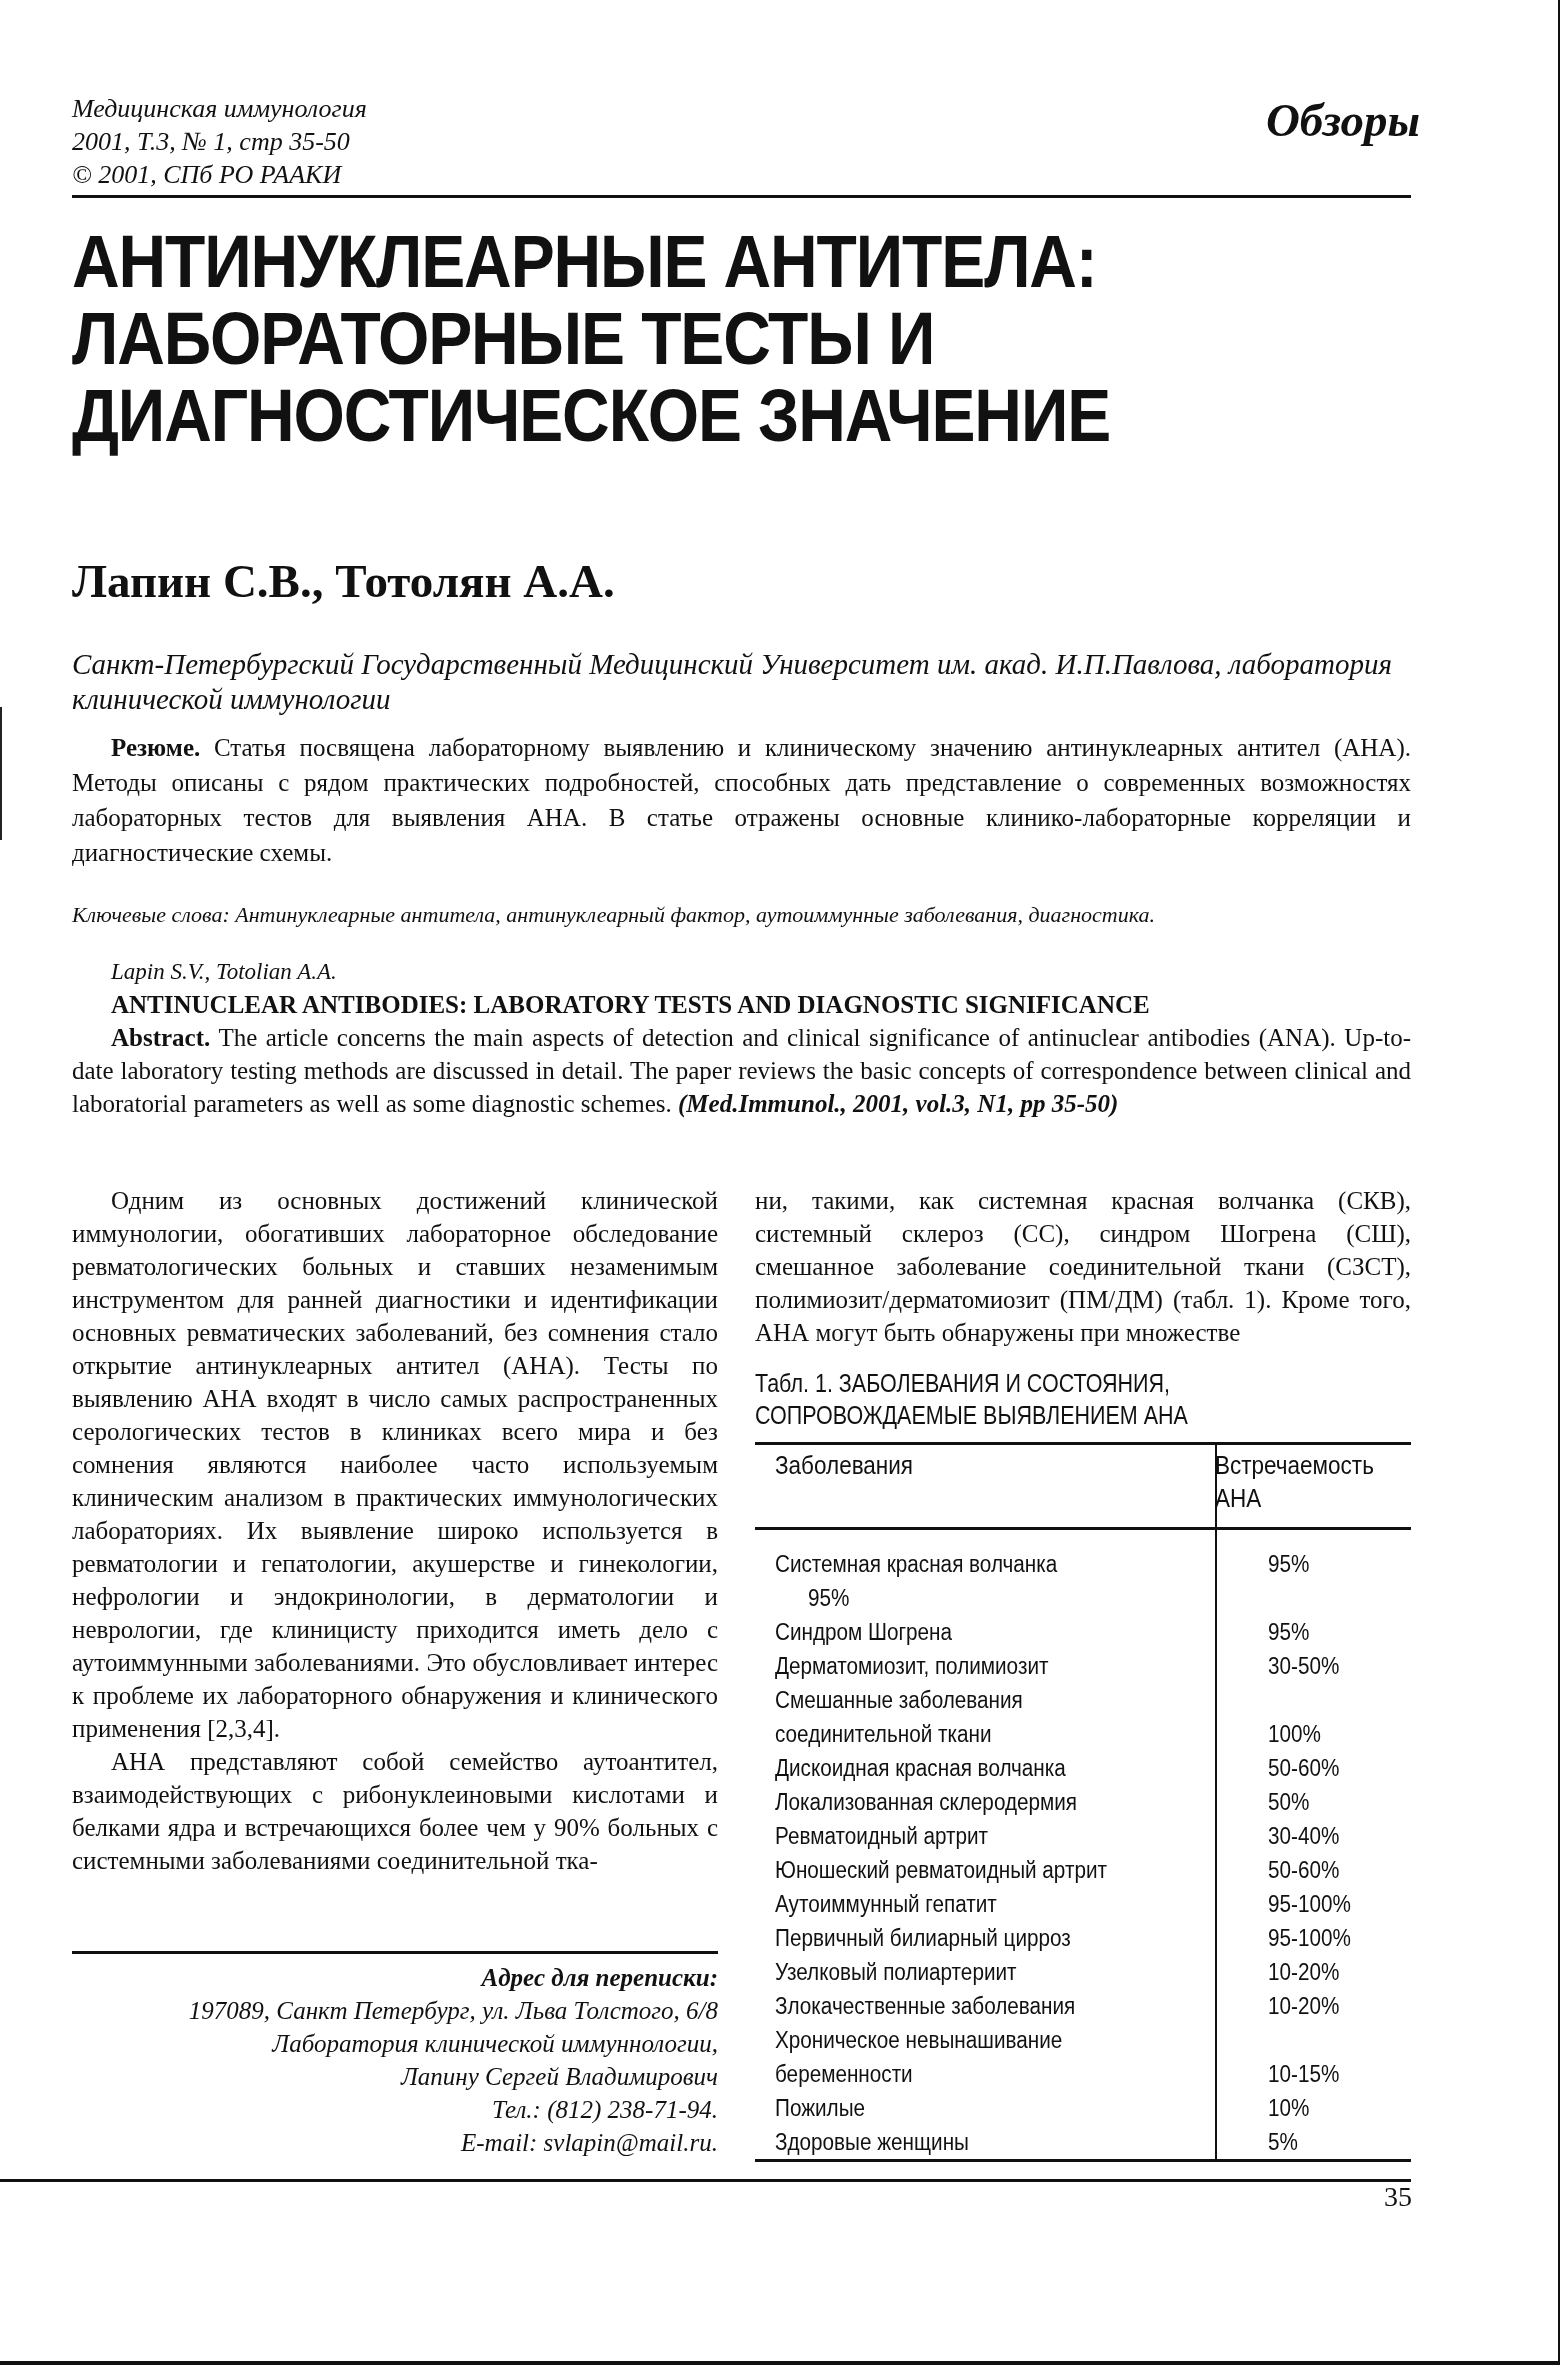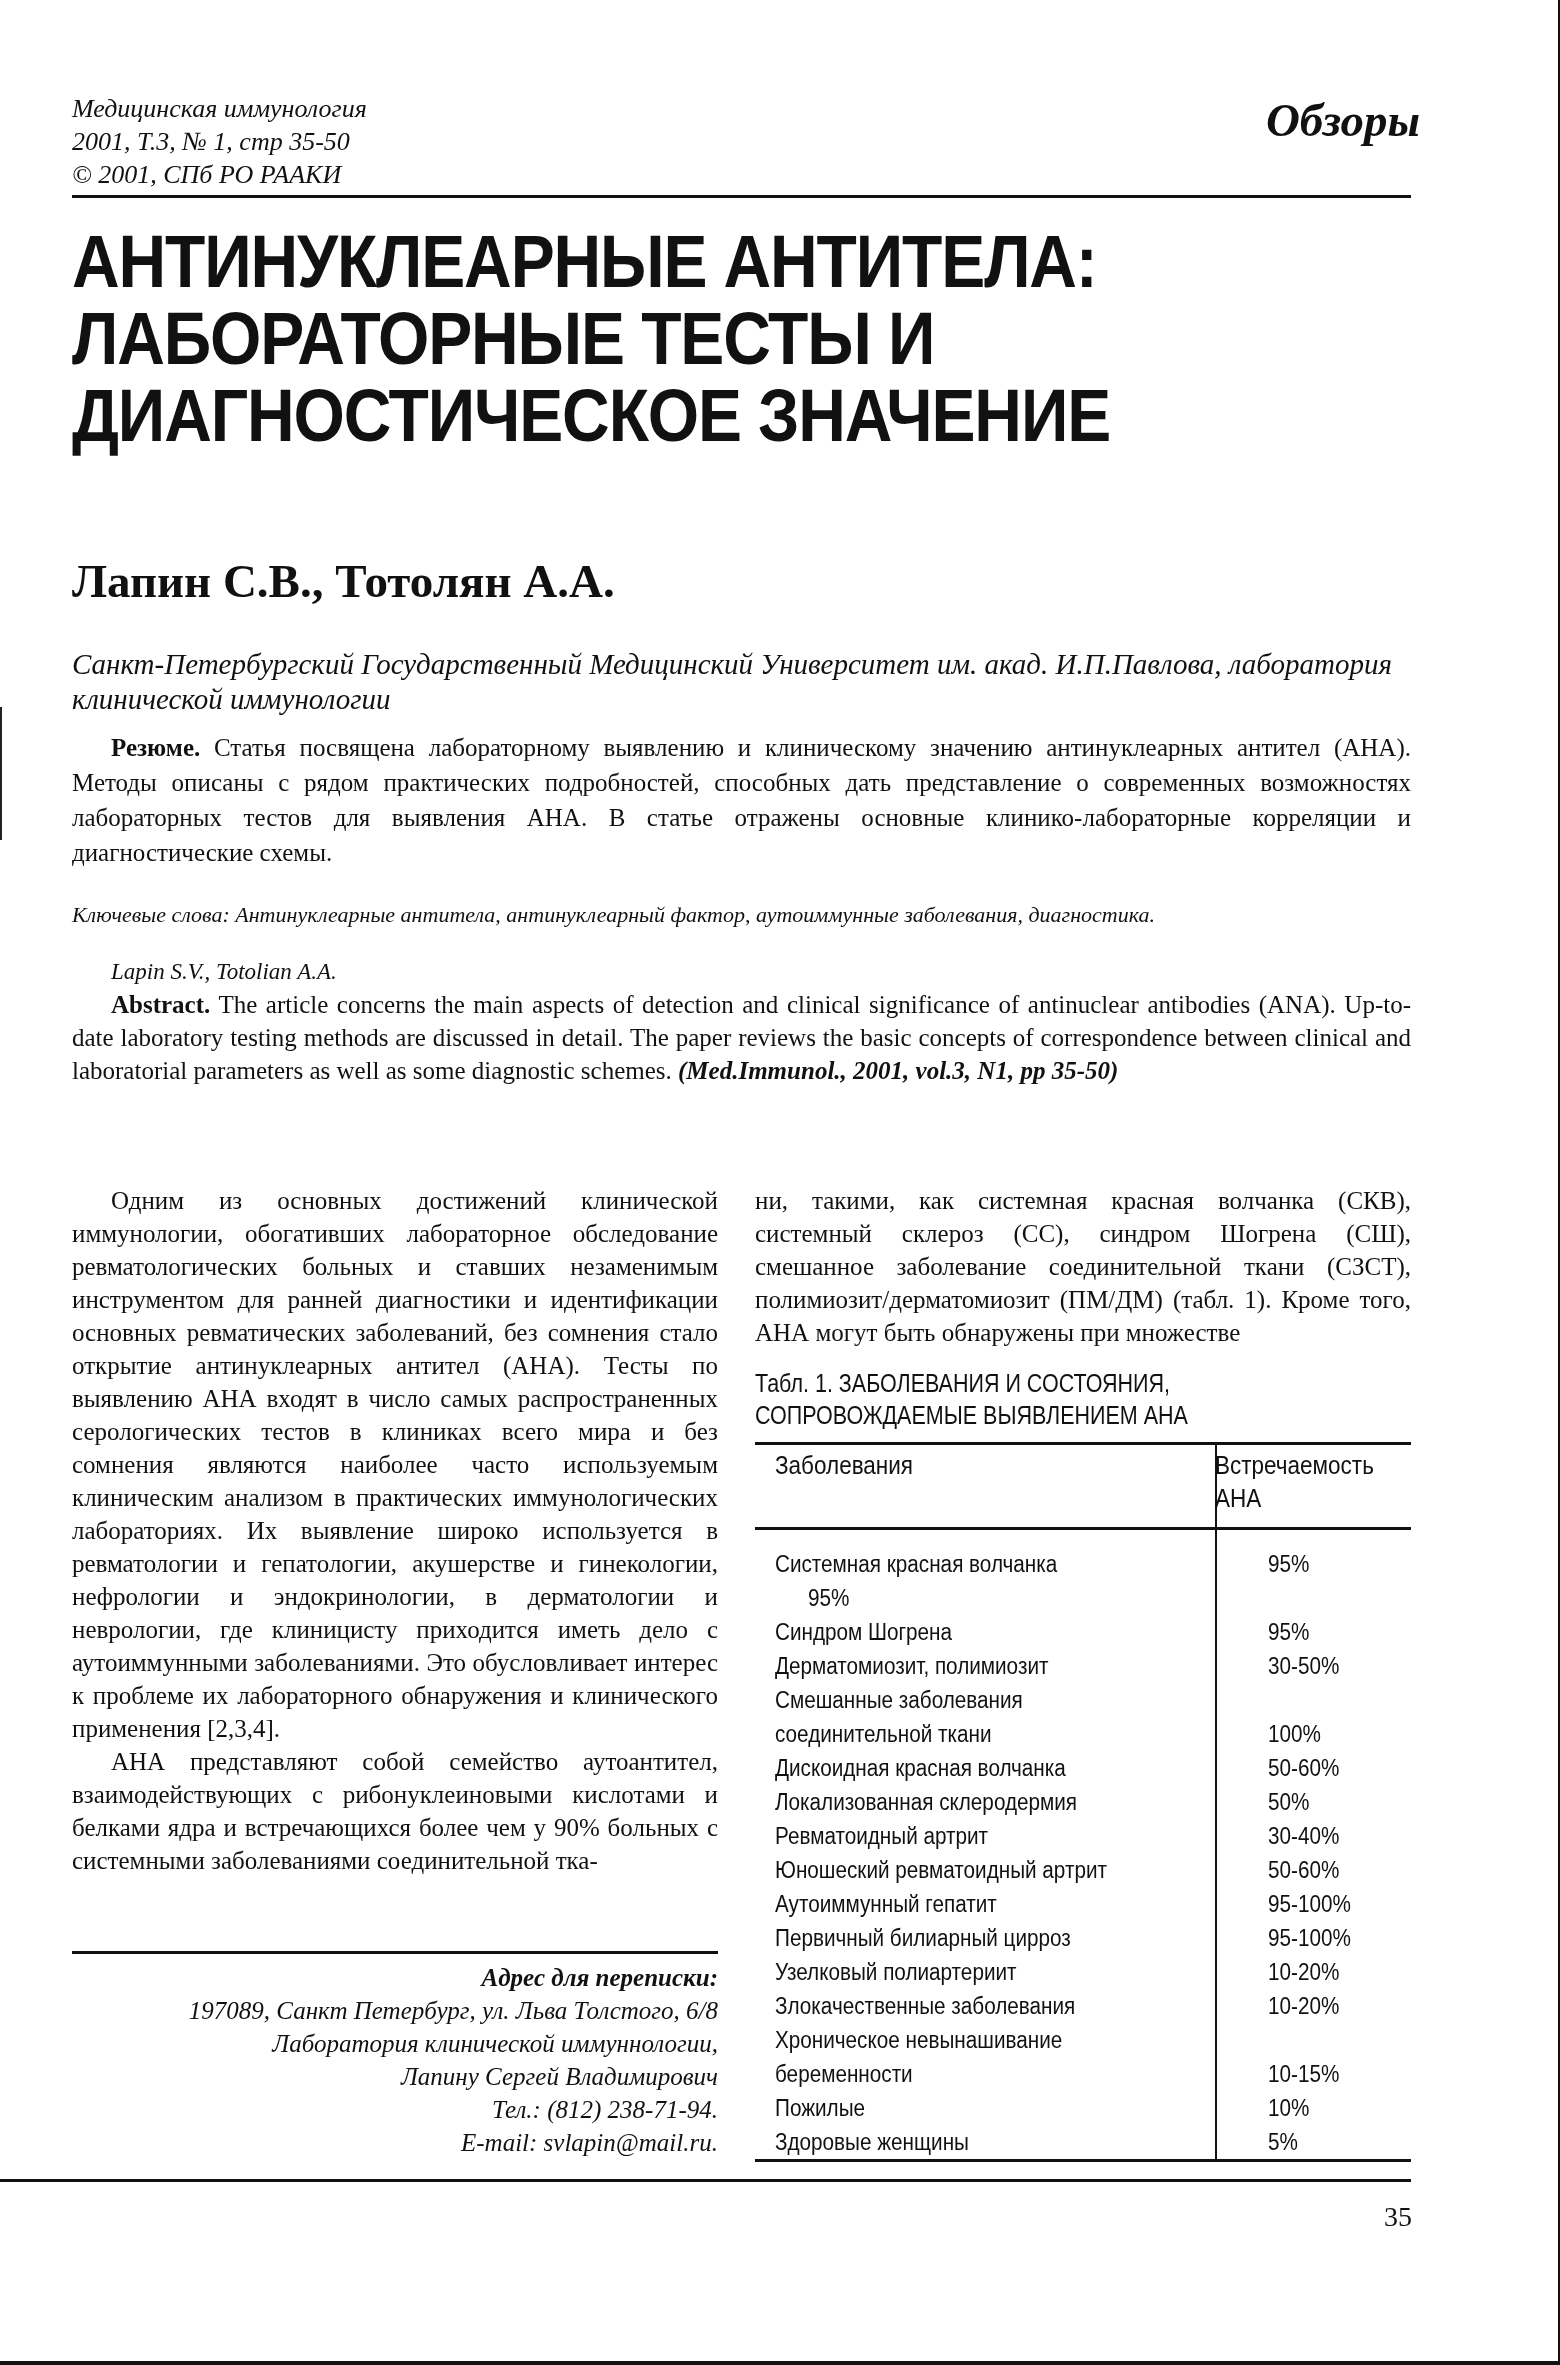--- a/index.html
+++ b/index.html
@@ -41,21 +41,21 @@
   .t-head .h1 { position: absolute; left: 20px; top: 6.7px; }
   .t-head .h2 { position: absolute; left: 460px; width: 196px; top: 6.7px; }
   .t-body { position: absolute; left: 0; top: 105px; width: 656px; font-family: "Liberation Sans", "DejaVu Sans", sans-serif; font-size: 23px; line-height: 34px; }
   .t-row { display: flex; width: 656px; }
   .t-row .c1 { width: 440px; padding-left: 20px; }
   .t-row .c2 { width: 196px; padding-left: 53px; box-sizing: border-box; display: flex; align-items: flex-end; }
   .t-row .c1, .t-row .c2 { transform-origin: left top; }
   .narrow { transform: scaleX(0.9); transform-origin: left center; display: inline-block; white-space: nowrap; }
 
   .rule-footer { left: 0; top: 2179px; width: 1411px; height: 2.7px; }
-  .page-number { position: absolute; right: 149px; top: 2181px; font-size: 28px; margin-top: 20px; }
+  .page-number { position: absolute; right: 149px; top: 2181px; font-size: 28px; }
 </style>
 </head>
 <body>
 
 <div class="page-edge-right"></div>
 <div class="page-edge-left"></div>
 <div class="page-edge-bottom"></div>
 
 <div class="journal-info">
   <div>Медицинская иммунология</div>
@@ -73,20 +73,21 @@
 
 <div class="authors">Лапин С.В., Тотолян А.А.</div>
 <div class="affiliation">Санкт-Петербургский Государственный Медицинский Университет им. акад. И.П.Павлова, лаборатория клинической иммунологии</div>
 
 <div class="resume"><b>Резюме.</b><span> Статья посвящена лабораторному выявлению и клиническому значению антинуклеарных антител (АНА). Методы описаны с рядом практических подробностей, способных дать представление о современных возможностях лабораторных тестов для выявления АНА. В статье отражены основные клинико-лабораторные корреляции и диагностические схемы.</span></div>
 
 <div class="keywords">Ключевые слова: Антинуклеарные антитела, антинуклеарный фактор, аутоиммунные заболевания, диагностика.</div>
 
 <div class="en-block">
   <div class="en-authors">Lapin S.V., Totolian A.A.</div>
+  <div class="en-title">ANTINUCLEAR ANTIBODIES: LABORATORY TESTS AND DIAGNOSTIC SIGNIFICANCE</div>
   <div class="en-abstract"><b>Abstract.</b><span> The article concerns the main aspects of detection and clinical significance of antinuclear antibodies (ANA). Up-to-date laboratory testing methods are discussed in detail. The paper reviews the basic concepts of correspondence between clinical and laboratorial parameters as well as some diagnostic schemes. </span><span class="cite">(Med.Immunol., 2001, vol.3, N1, pp 35-50)</span></div>
 </div>
 
 <div class="col-left">
   <p>Одним из основных достижений клинической иммунологии, обогативших лабораторное обследование ревматологических больных и ставших незаменимым инструментом для ранней диагностики и идентификации основных ревматических заболеваний, без сомнения стало открытие антинуклеарных антител (АНА). Тесты по выявлению АНА входят в число самых распространенных серологических тестов в клиниках всего мира и без сомнения являются наиболее часто используемым клиническим анализом в практических иммунологических лабораториях. Их выявление широко используется в ревматологии и гепатологии, акушерстве и гинекологии, нефрологии и эндокринологии, в дерматологии и неврологии, где клиницисту приходится иметь дело с аутоиммунными заболеваниями. Это обусловливает интерес к проблеме их лабораторного обнаружения и клинического применения [2,3,4].</p>
   <p>АНА представляют собой семейство аутоантител, взаимодействующих с рибонуклеиновыми кислотами и белками ядра и встречающихся более чем у 90% больных с системными заболеваниями соединительной тка-</p>
 </div>
 
 <div class="rule rule-addr"></div>
 <div class="address">

